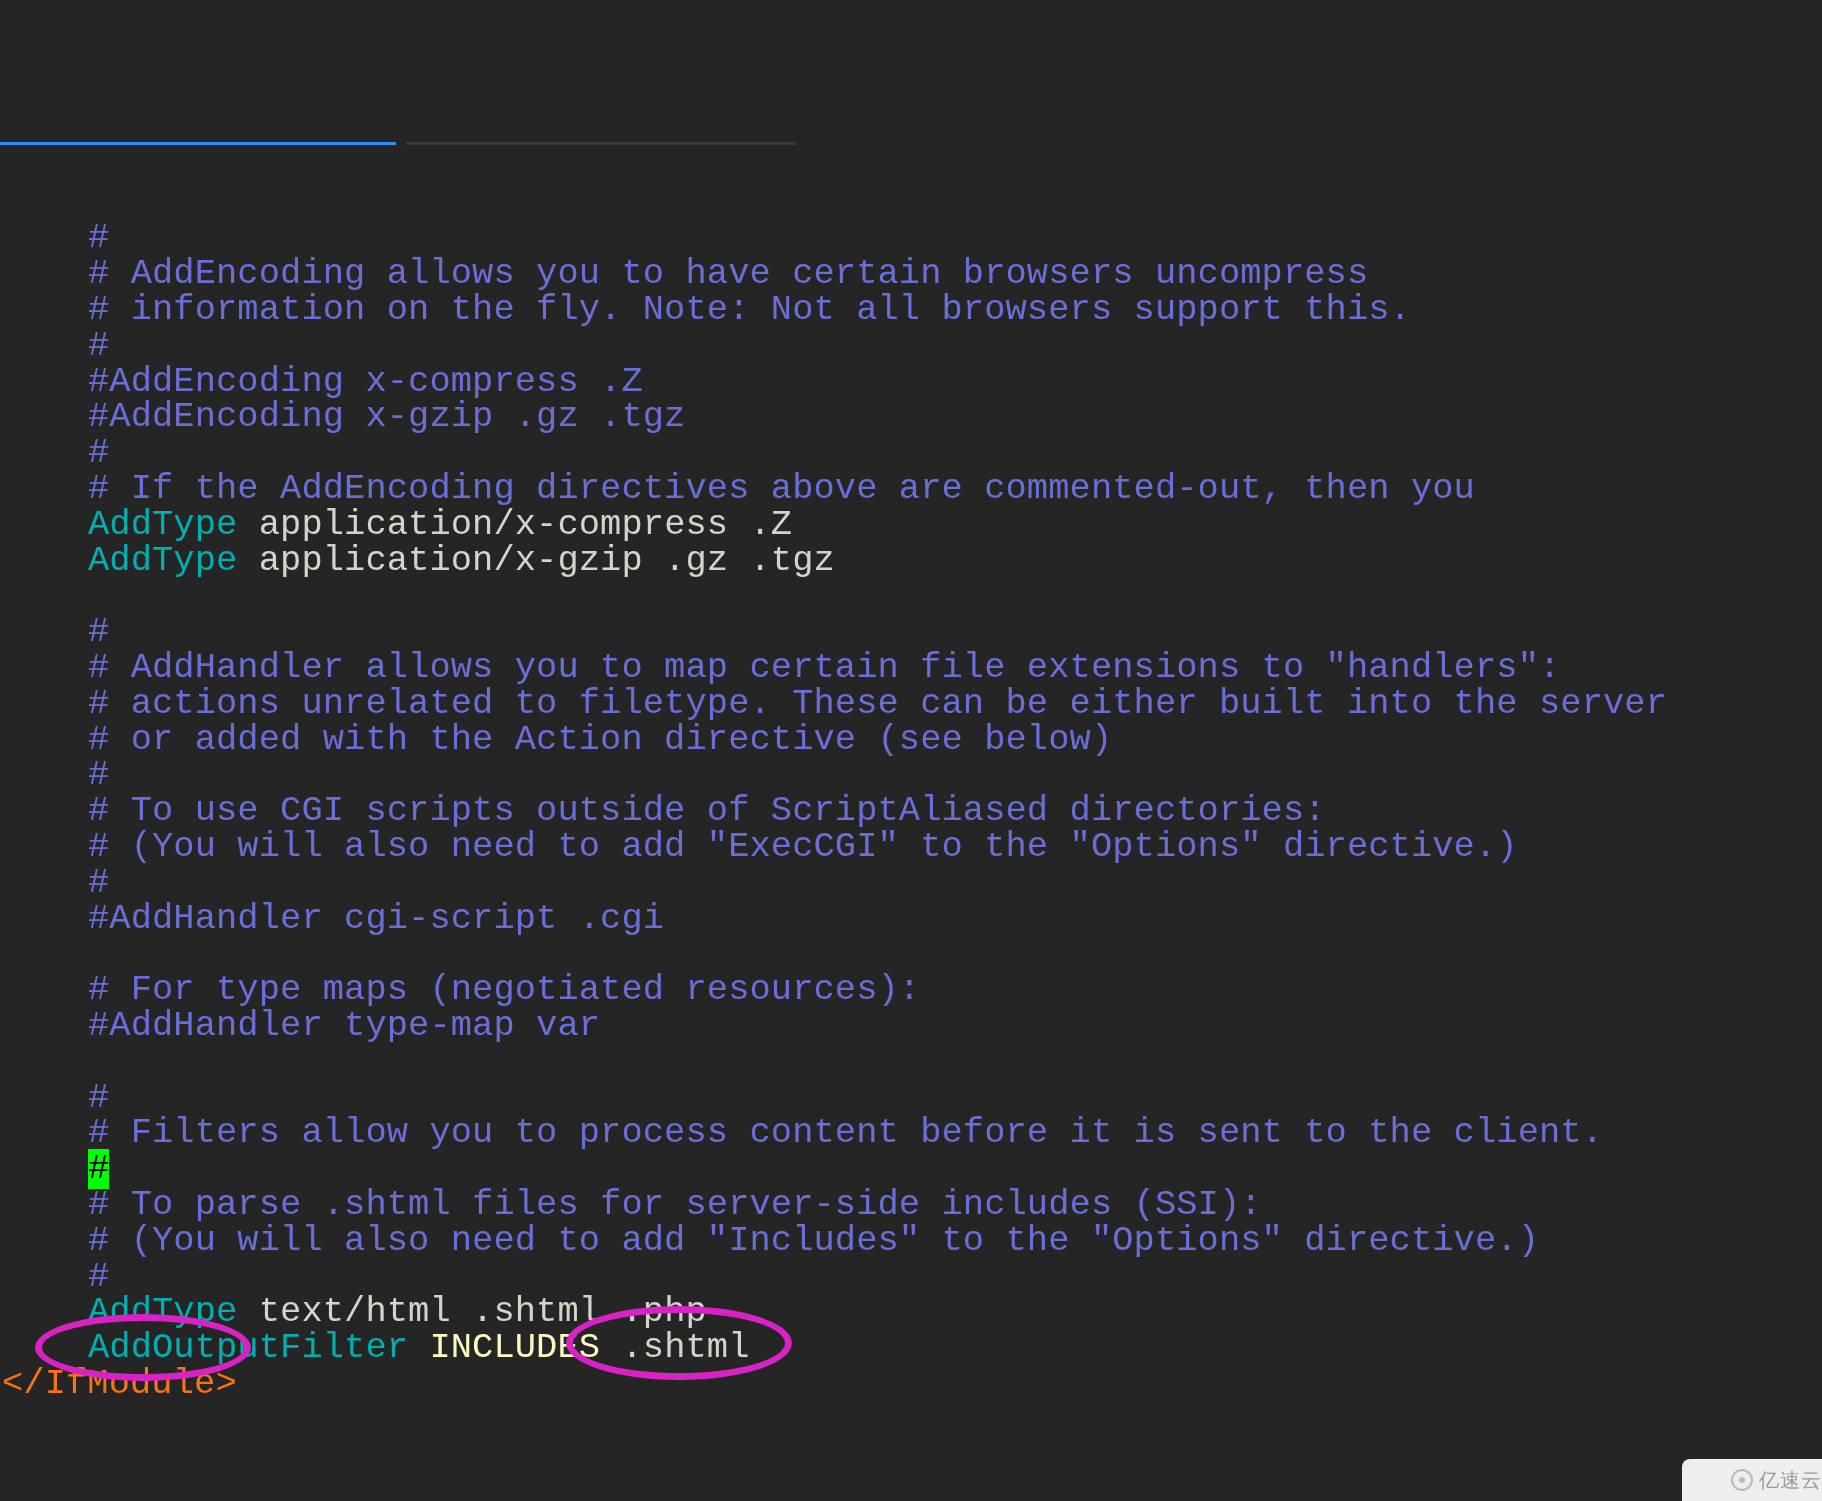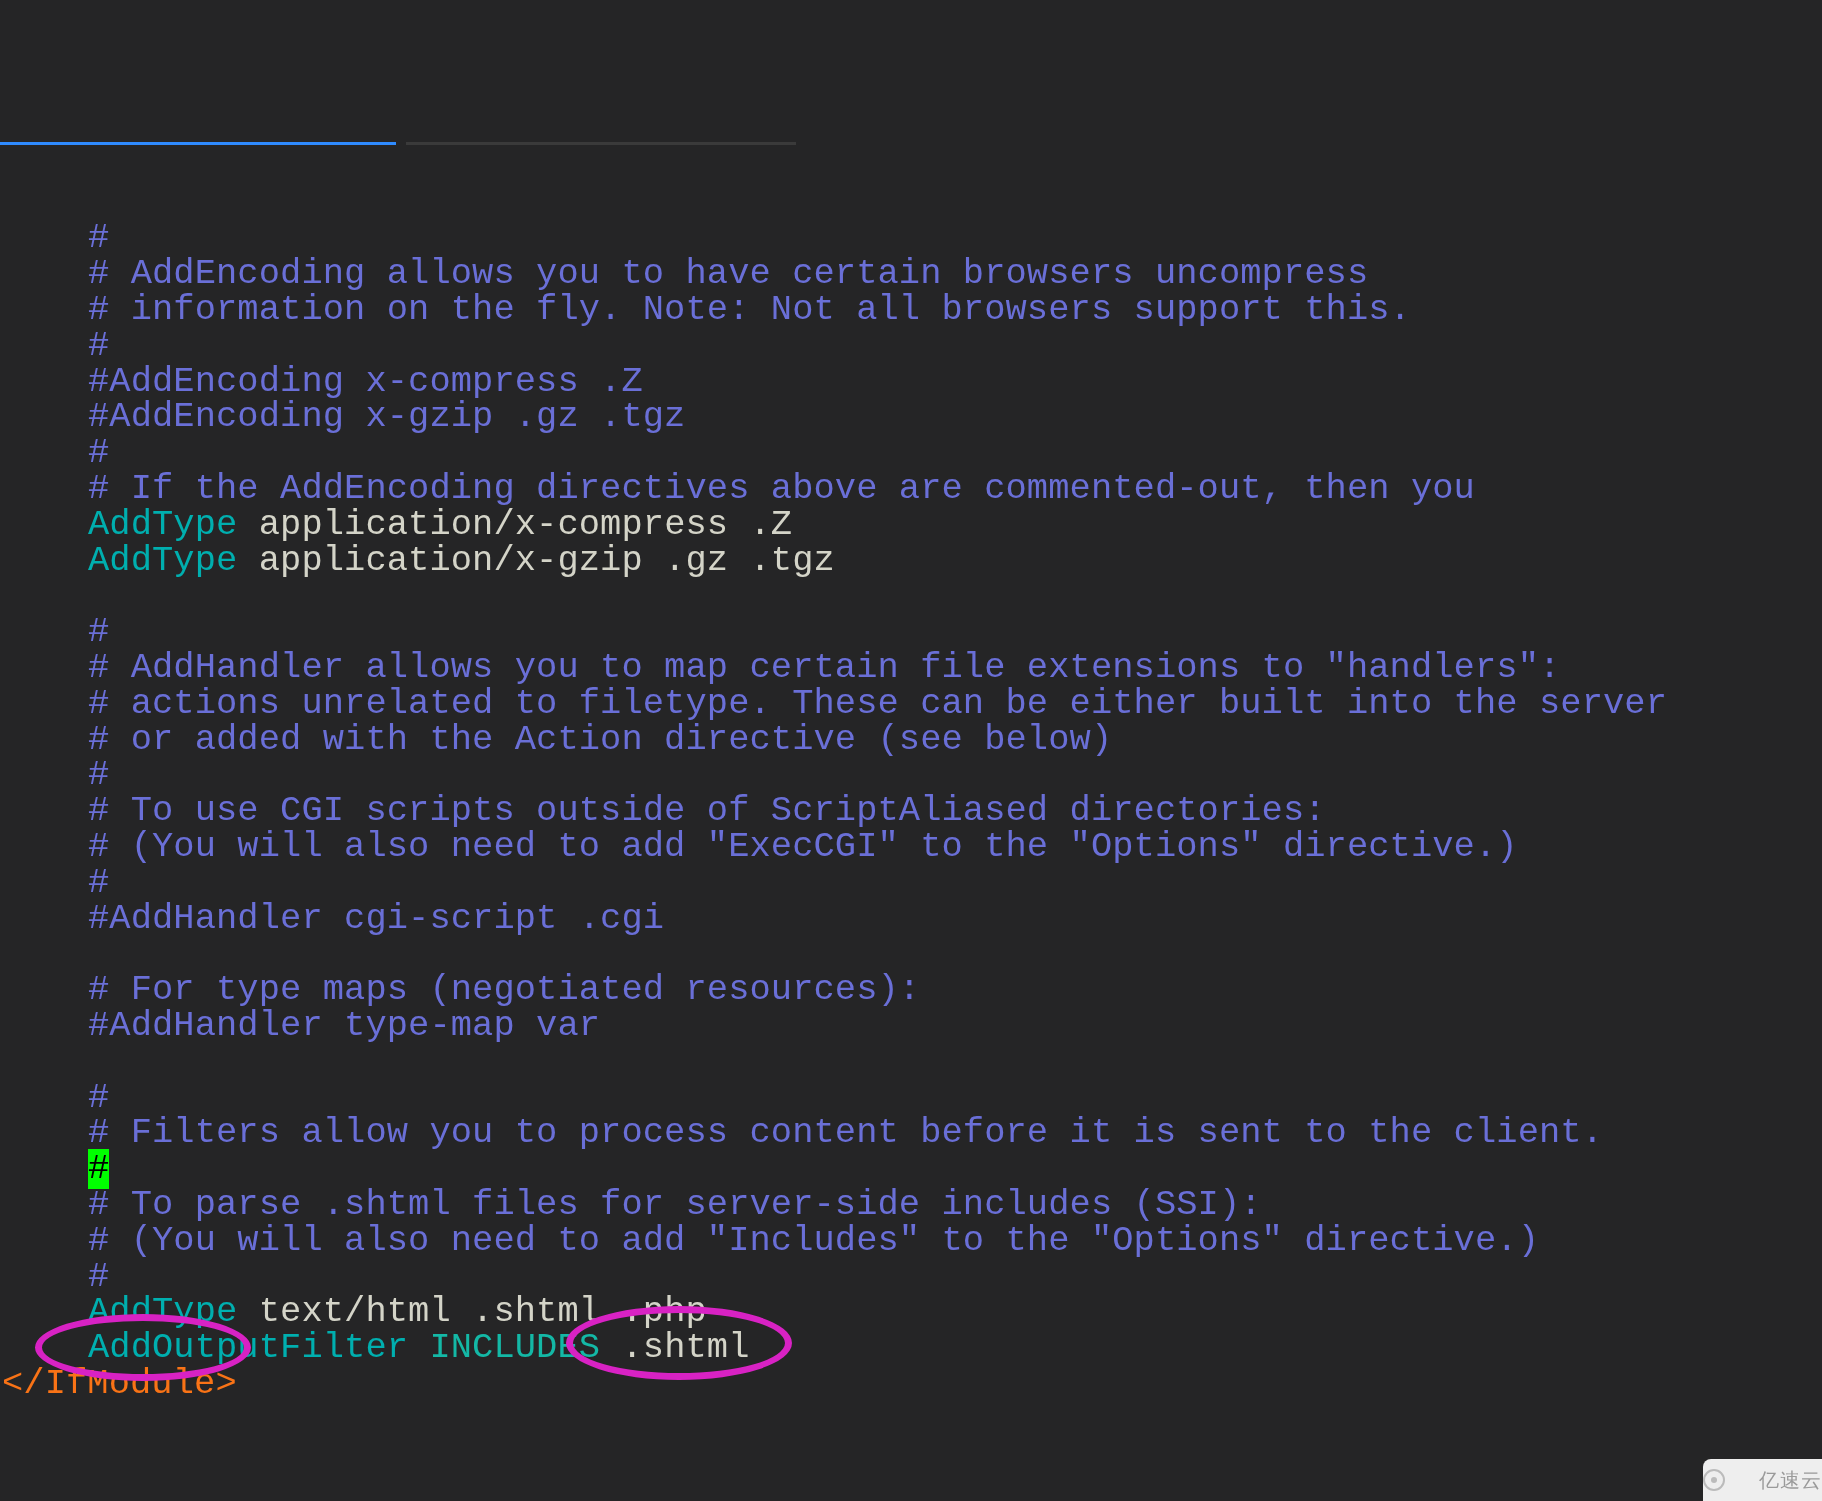--- a/index.html
+++ b/index.html
@@ -28,43 +28,43 @@
   .topbar .gap1 { width: 10px; }
   .topbar .seg2 { width: 390px; background: #3a3a3a; height: 3px; }
   .code {
     padding-left: 88px;
     padding-top: 6px;
     position: relative;
   }
   .line { height: 35.8px; letter-spacing: 0.1px; }
   .comment { color: #6a6fd7; }
   .keyword { color: #00afaf; }
-  .orange { color: #14b8a6; }
+  .orange { color: #fef9c3; }
   .plain { color: #d4d4c8; }
   .cursor {
     background: #00ff00;
     color: #000;
   }
   .closing {
     color: #f97316;
     margin-left: -88px;
     padding-left: 2px;
   }
 
   .watermark {
     position: absolute;
     right: 0;
     bottom: 0;
-    width: 119px;
+    width: 140px;
     height: 42px;
     background: rgba(255,255,255,0.92);
     border-top-left-radius: 8px;
     display: flex;
     align-items: center;
-    justify-content: space-between;
+    justify-content: flex-end;
     color: #9a9a9a;
     font-family: sans-serif;
     font-size: 20px;
     letter-spacing: 1px;
   }
   .watermark .logo {
     width: 22px;
     height: 22px;
     border-radius: 50%;
     border: 2px solid #bbb;

